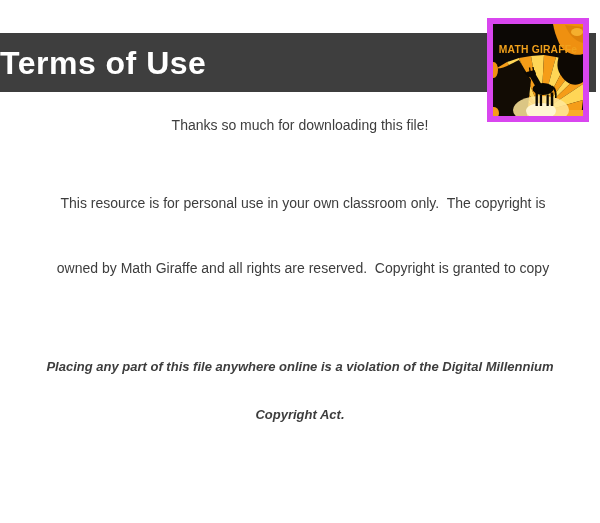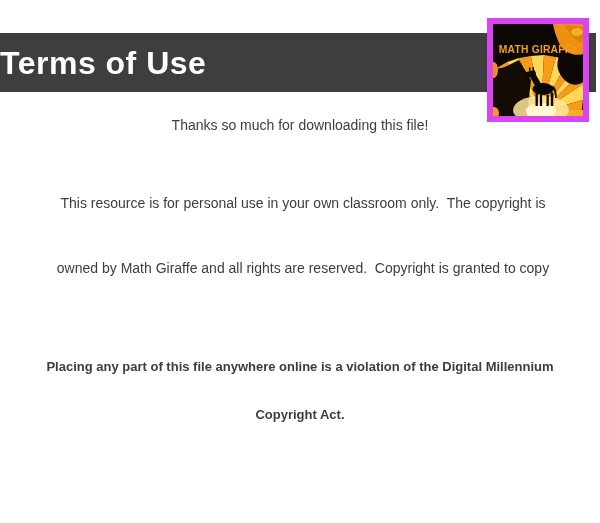--- a/index.html
+++ b/index.html
@@ -50,21 +50,21 @@
   .content {
     position: absolute;
     left: 0; top: 91px;
     width: 600px;
     text-align: center;
   }
   .content div, .content p { white-space: pre-wrap; }
 
   .thanks      { margin: 27px 0 0 0; font-size: 14px; line-height: 15px; text-align: center; }
   .intro       { margin-top: 17px;  font-size: 14px; line-height: 21.5px; padding-left: 6px; }
-  .warning     { margin-top: 5px;   font-size: 13px; line-height: 16px; font-weight: bold; }
+  .warning     { margin-top: 5px;   font-size: 13px; line-height: 16px; font-weight: bold; font-style: italic; }
 </style>
 </head>
 <body>
 
 <div class="page">
 
   <div class="band"></div>
   <div class="band-title-layer">
     <span class="band-title">Terms of Use</span>
   </div>

